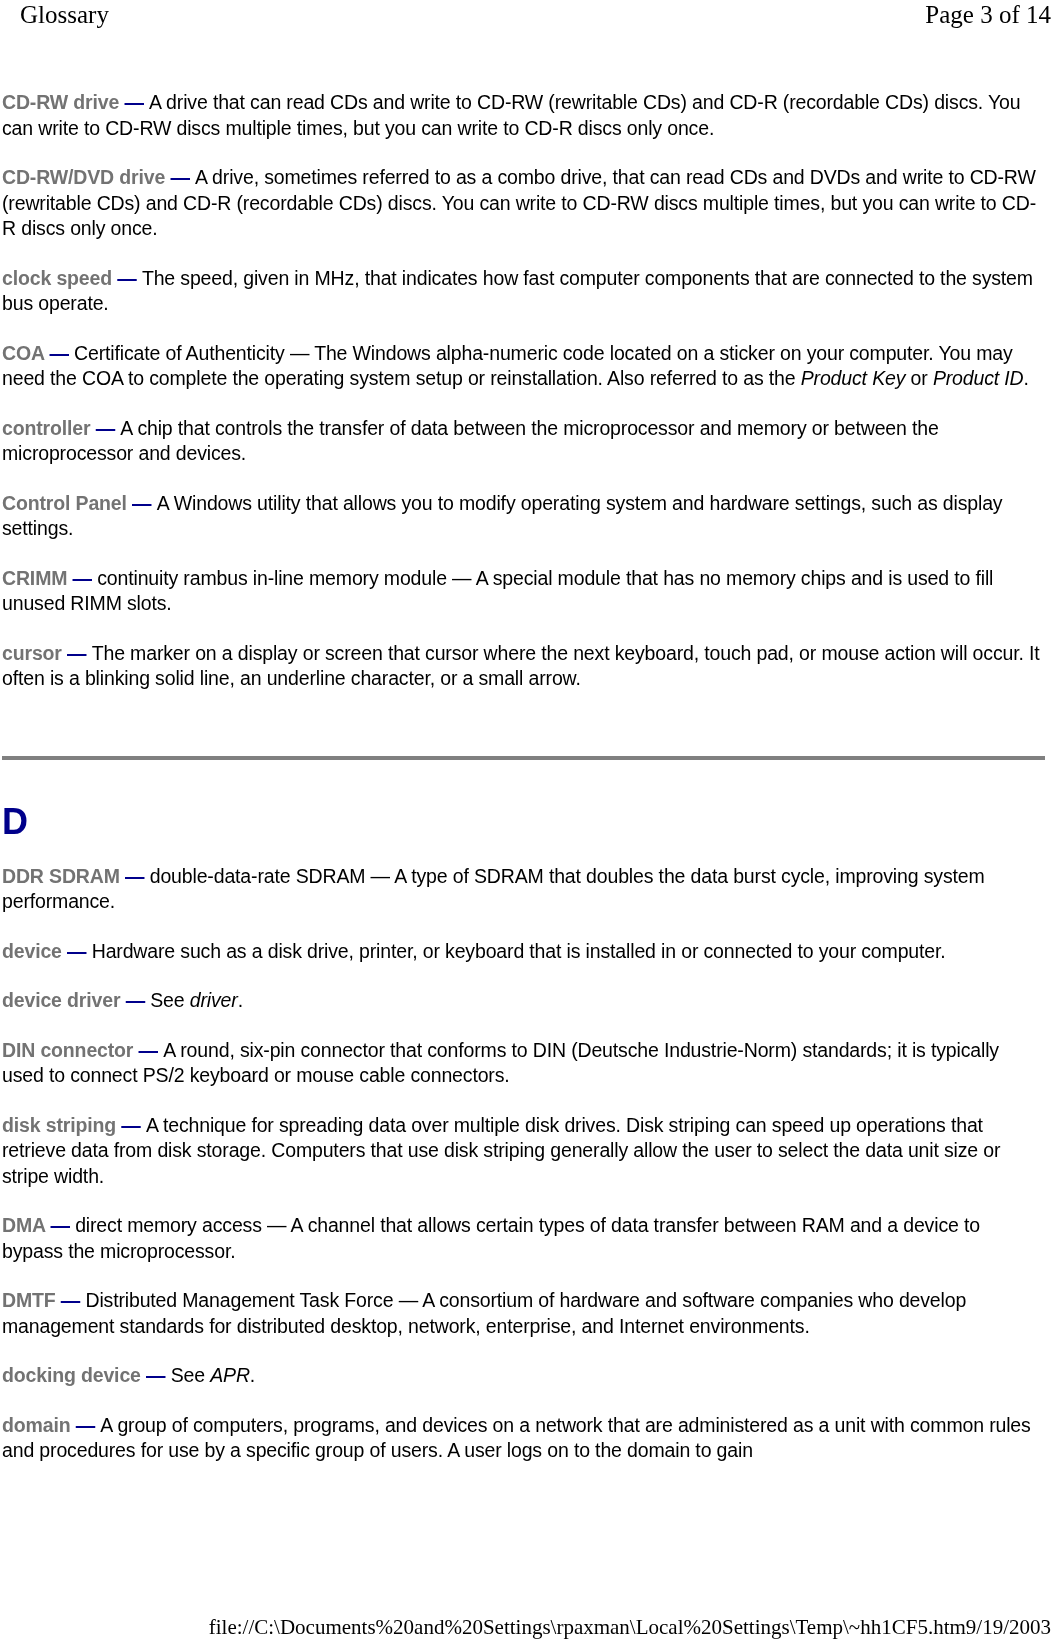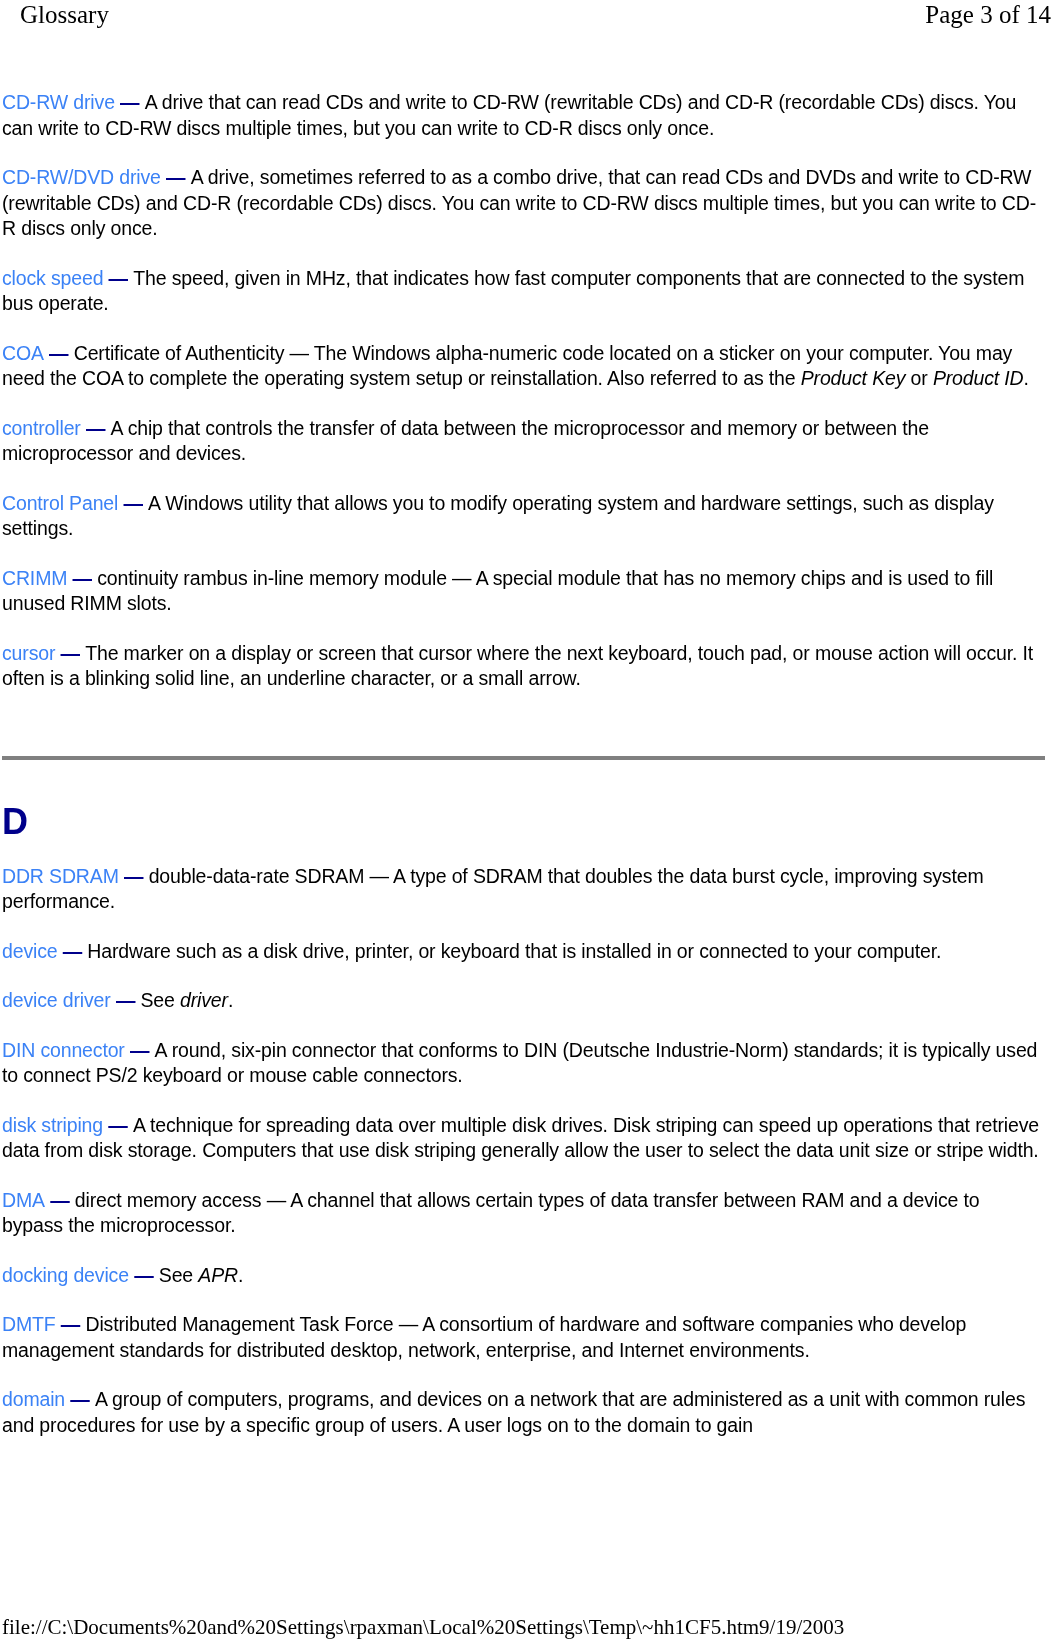--- a/index.html
+++ b/index.html
@@ -37,21 +37,21 @@
   .print-header .ph-right { }
 
   
   .print-footer {
     position: absolute;
     left: 0px;
     bottom: 4px;
     width: 1051px;
     display: flex;
     align-items: baseline;
-    justify-content: flex-start;
+    justify-content: flex-end;
     font-family: "Liberation Serif", serif;
     font-size: 21px;
     line-height: 26px;
     color: #000000;
     white-space: nowrap;
   }
   .print-footer .pf-left  { padding-left: 2px; }
   .print-footer .pf-right { }
 
   
@@ -67,22 +67,22 @@
     font-size: 19.5px;
     line-height: 25.5px;
     color: #000000;
     margin: 0 0 24px 0;
     text-align: left;
     letter-spacing: -0.15px;
   }
   .entry:last-of-type { margin-bottom: 16px; }
 
   .term {
-    font-weight: normal;
-    color: #3b82f6;
+    font-weight: bold;
+    color: #737373;
   }
   .em-dash { color: #00008b; font-weight: bold; }
   .it { font-style: italic; }
 
   
   .divider {
     height: 4px;
     background: #808080;
     border: 0;
     margin: 0;
@@ -168,25 +168,25 @@
 
   <p class="entry">
     <span class="term">disk striping</span><span class="em-dash"> — </span><span>A technique for spreading data over multiple disk drives. Disk striping can speed up operations that retrieve data from disk storage. Computers that use disk striping generally allow the user to select the data unit size or stripe width.</span>
   </p>
 
   <p class="entry">
     <span class="term">DMA</span><span class="em-dash"> — </span><span>direct memory access — A channel that allows certain types of data transfer between RAM and a device to bypass the microprocessor.</span>
   </p>
 
   <p class="entry">
-    <span class="term">docking device</span><span class="em-dash"> — </span><span>See </span><span class="it">APR</span><span>.</span>
+    <span class="term">DMTF</span><span class="em-dash"> — </span><span>Distributed Management Task Force — A consortium of hardware and software companies who develop management standards for distributed desktop, network, enterprise, and Internet environments.</span>
   </p>
 
   <p class="entry">
-    <span class="term">DMTF</span><span class="em-dash"> — </span><span>Distributed Management Task Force — A consortium of hardware and software companies who develop management standards for distributed desktop, network, enterprise, and Internet environments.</span>
+    <span class="term">docking device</span><span class="em-dash"> — </span><span>See </span><span class="it">APR</span><span>.</span>
   </p>
 
   <p class="entry">
     <span class="term">domain</span><span class="em-dash"> — </span><span>A group of computers, programs, and devices on a network that are administered as a unit with common rules and procedures for use by a specific group of users. A user logs on to the domain to gain</span>
   </p>
 
 </div>
 
 <div class="print-footer">
   <span class="pf-left">file://C:\Documents%20and%20Settings\rpaxman\Local%20Settings\Temp\~hh1CF5.htm</span>

